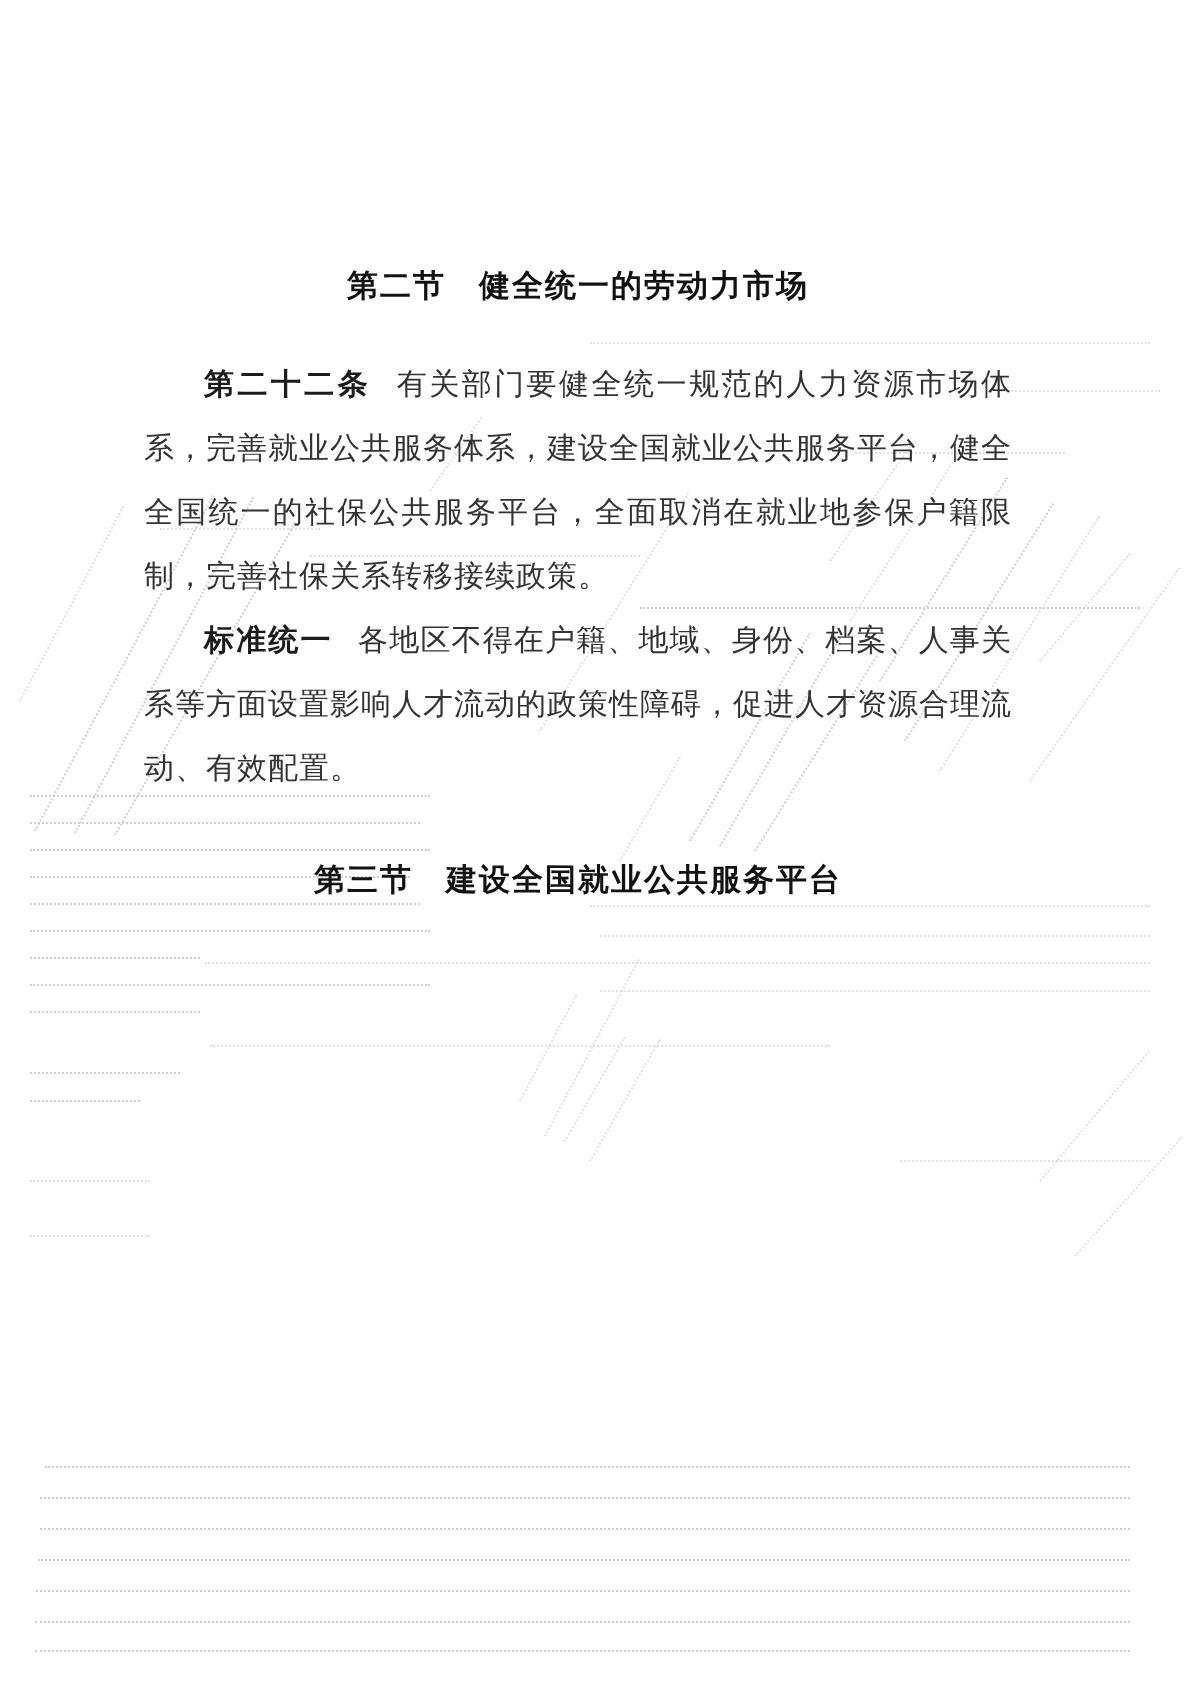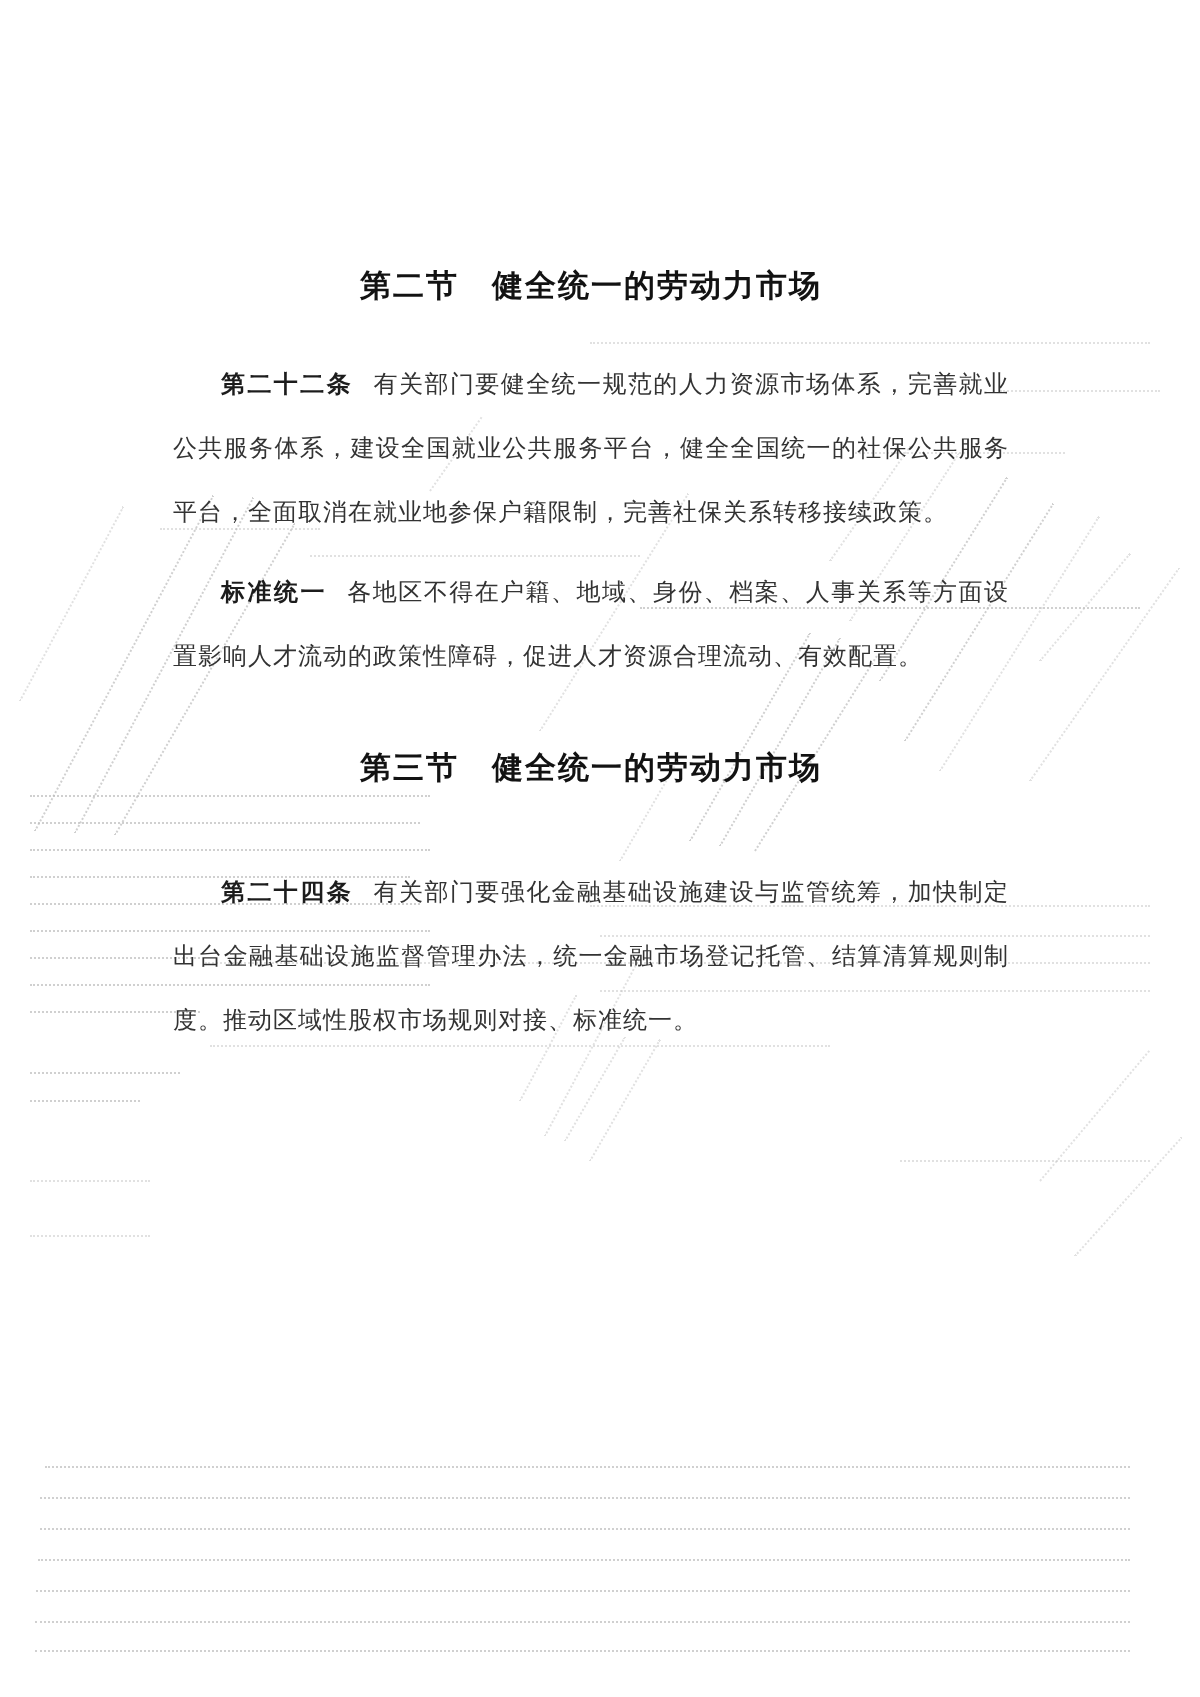--- a/index.html
+++ b/index.html
@@ -20,46 +20,46 @@
   .artifact{
     position:absolute;
     border-top:2px dotted var(--artifact);
     transform-origin:left center;
     opacity:.7;
     pointer-events:none;
   }
   .artifact.faint{opacity:.45;}
   .content{
     position:absolute;
-    left:157px;top:0;
+    left:144px;top:0;
     width:868px;
     padding-top:264px;
     z-index:2;
   }
   .section-heading{
     font-family:"Liberation Sans", sans-serif;
     font-weight:700;
     font-size:31px;
     line-height:44px;
     letter-spacing:2px;
     color:var(--heading-ink);
     text-align:center;
     margin:0;
   }
   .section-heading.first{margin:0 0 44px 0;}
   .section-heading.second{margin:58px 0 70px 0;}
   .para{
     font-family:"Liberation Serif", serif;
-    font-size:24px;
+    font-size:30px;
     line-height:64px;
     letter-spacing:1px;
     color:var(--ink);
     text-align:justify;
     text-indent:2em;
-    margin:16px;
+    margin:0;
   }
   .art-num{
     font-family:"Liberation Sans", sans-serif;
     font-weight:700;
     letter-spacing:2px;
     color:#1c1c1c;
     margin-right:0.85em;
   }
 </style>
 </head>
@@ -126,19 +126,18 @@
     </div>
 
   <main class="content">
 
     <h2 class="section-heading first">第二节　健全统一的劳动力市场</h2>
 
     <p class="para"><span class="art-num">第二十二条</span><span class="art-body">有关部门要健全统一规范的人力资源市场体系，完善就业公共服务体系，建设全国就业公共服务平台，健全全国统一的社保公共服务平台，全面取消在就业地参保户籍限制，完善社保关系转移接续政策。</span></p>
 
     <p class="para"><span class="art-num">标准统一</span><span class="art-body">各地区不得在户籍、地域、身份、档案、人事关系等方面设置影响人才流动的政策性障碍，促进人才资源合理流动、有效配置。</span></p>
 
-    <h2 class="section-heading second">第三节　健全统一的劳动力市场</h2>
+    <h2 class="section-heading second">第三节　建设全国就业公共服务平台</h2>
 
-    <p class="para"><span class="art-num">第二十四条</span><span class="art-body">有关部门要强化金融基础设施建设与监管统筹，加快制定出台金融基础设施监督管理办法，统一金融市场登记托管、结算清算规则制度。推动区域性股权市场规则对接、标准统一。</span></p>
 
 
   </main>
 </div>
 
 </body></html>

